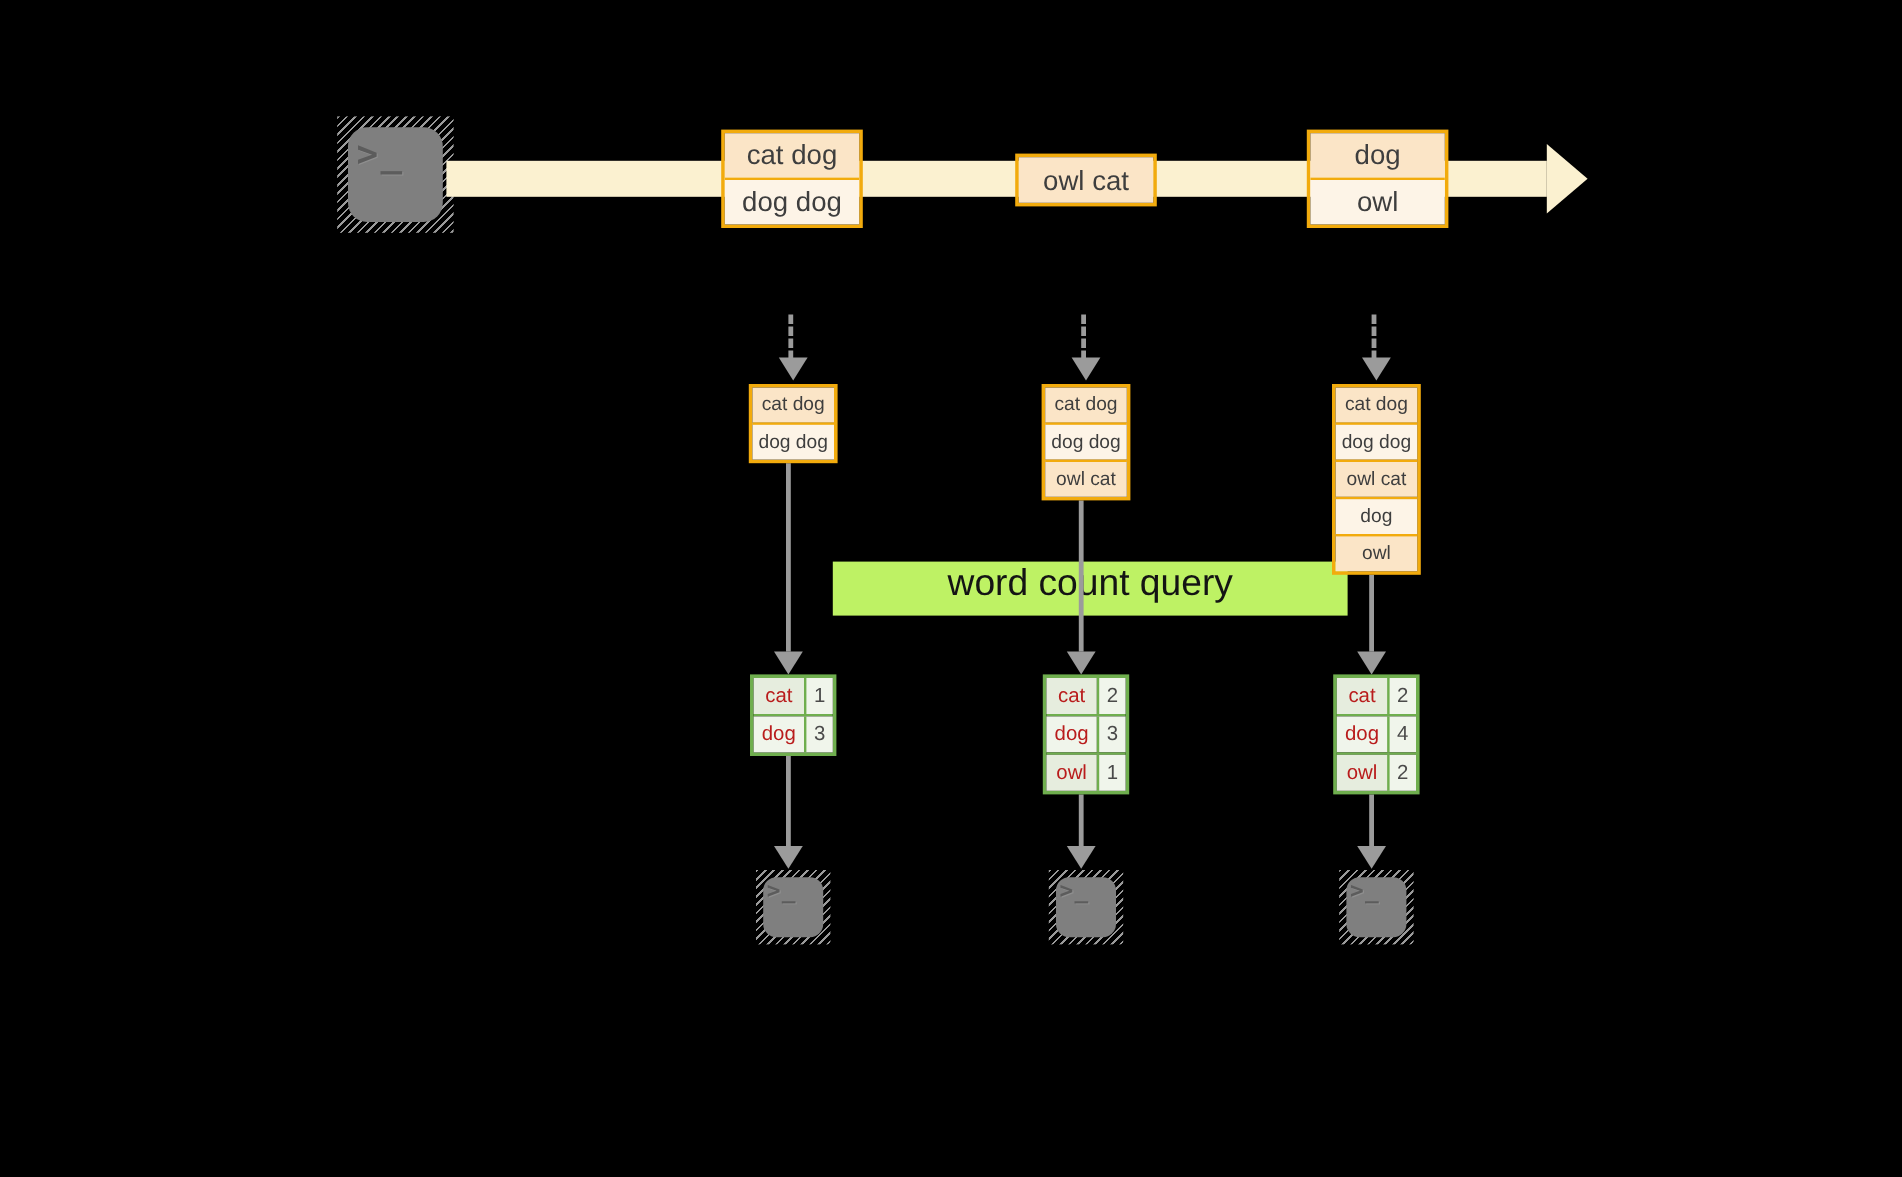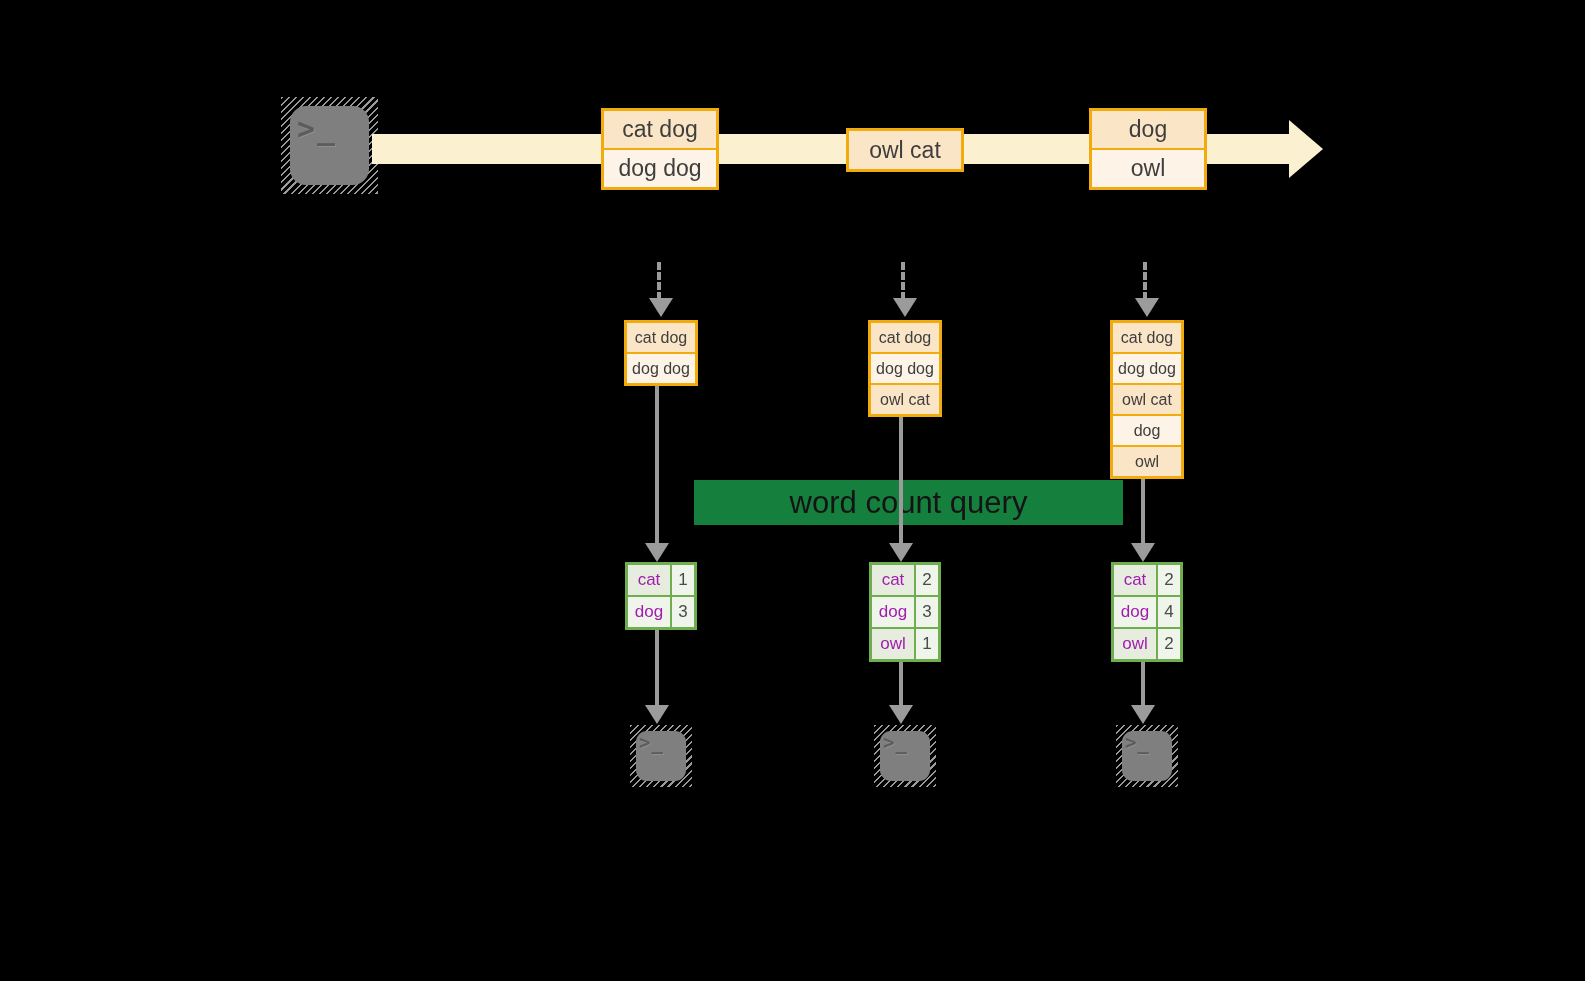--- a/index.html
+++ b/index.html
@@ -23,34 +23,34 @@
          display:flex;flex-direction:column;}
   .stack .row{height:29px;display:flex;align-items:center;justify-content:center;
               font-size:16px;color:#3E3E3E;}
   .stack .row + .row{border-top:2px solid #F2AB0D;}
   
   .gtable{position:absolute;box-sizing:border-box;border:3px solid #6FAE4E;width:72px;z-index:3;
           display:flex;flex-direction:column;}
   .gtable .trow{height:30px;display:flex;}
   .gtable .trow + .trow{border-top:2px solid #6FAE4E;}
   .gtable .wcell{flex:1;display:flex;align-items:center;justify-content:center;
-                 font-size:17px;color:#a21caf;}
+                 font-size:17px;color:#b91c1c;}
   .gtable .ccell{width:22px;border-left:2px solid #6FAE4E;display:flex;align-items:center;
                  justify-content:center;font-size:17px;color:#4A4A4A;}
   .g-a{background:#E6EDDE;}
   .g-b{background:#F0F5EB;}
   
   .dash-line{position:absolute;width:0;border-left:4px dashed #9B9B9B;z-index:2;}
   .solid-line{position:absolute;width:4px;background:#9B9B9B;z-index:2;}
   .head-down{position:absolute;width:0;height:0;z-index:2;
              border-left:12px solid transparent;border-right:12px solid transparent;
              border-top:19px solid #9B9B9B;}
   
-  .qbox{position:absolute;left:694px;top:480px;width:429px;height:45px;background:#15803d;z-index:1;
-        display:flex;align-items:center;justify-content:center;}
+  .qbox{position:absolute;left:694px;top:468px;width:429px;height:45px;background:#bef264;z-index:1;
+        display:flex;justify-content:center;}
   .qbox span{font-size:31px;color:#141414;}
   
   .term{position:absolute;box-sizing:border-box;
         background:repeating-linear-gradient(135deg,#9A9A9A 0 1.5px,transparent 1.5px 5px);}
   .term-inner{position:absolute;background:#7F7F7F;display:block;}
   .term-glyph{position:absolute;font-family:"DejaVu Sans Mono","Liberation Mono",monospace;
               font-weight:bold;color:#5C5C5C;text-shadow:1px 1px 0 #8f8f8f;}
   .term.big{left:281px;top:97px;width:97px;height:97px;}
   .term.big .term-inner{left:9px;top:9px;right:9px;bottom:9px;border-radius:16px;}
   .term.big .term-glyph{left:16px;top:14px;font-size:30px;letter-spacing:2px;}

